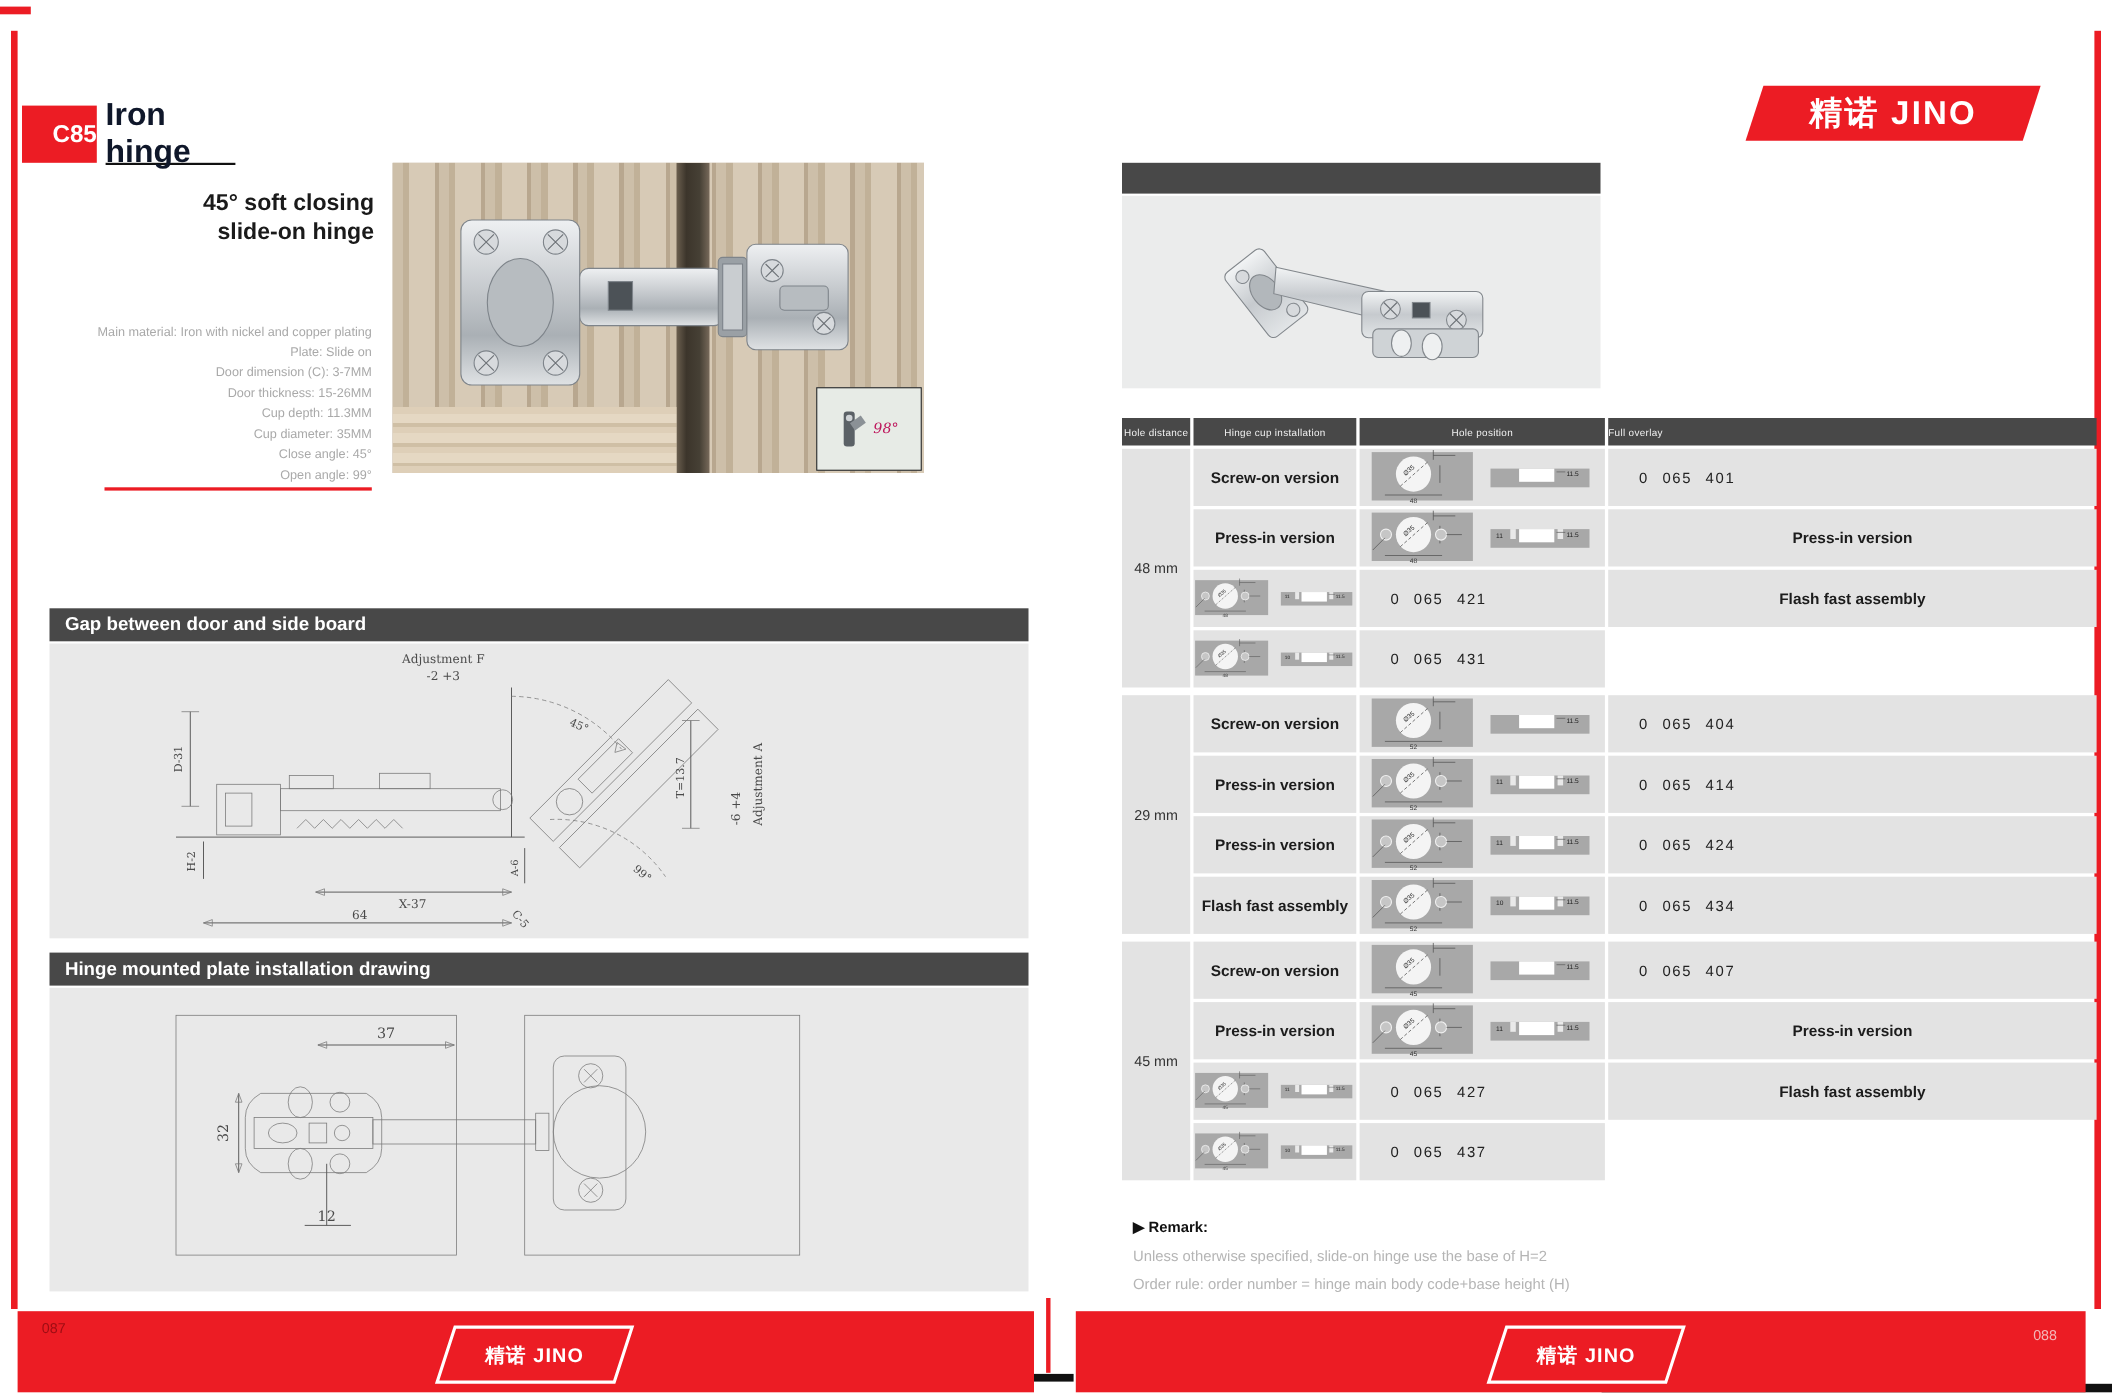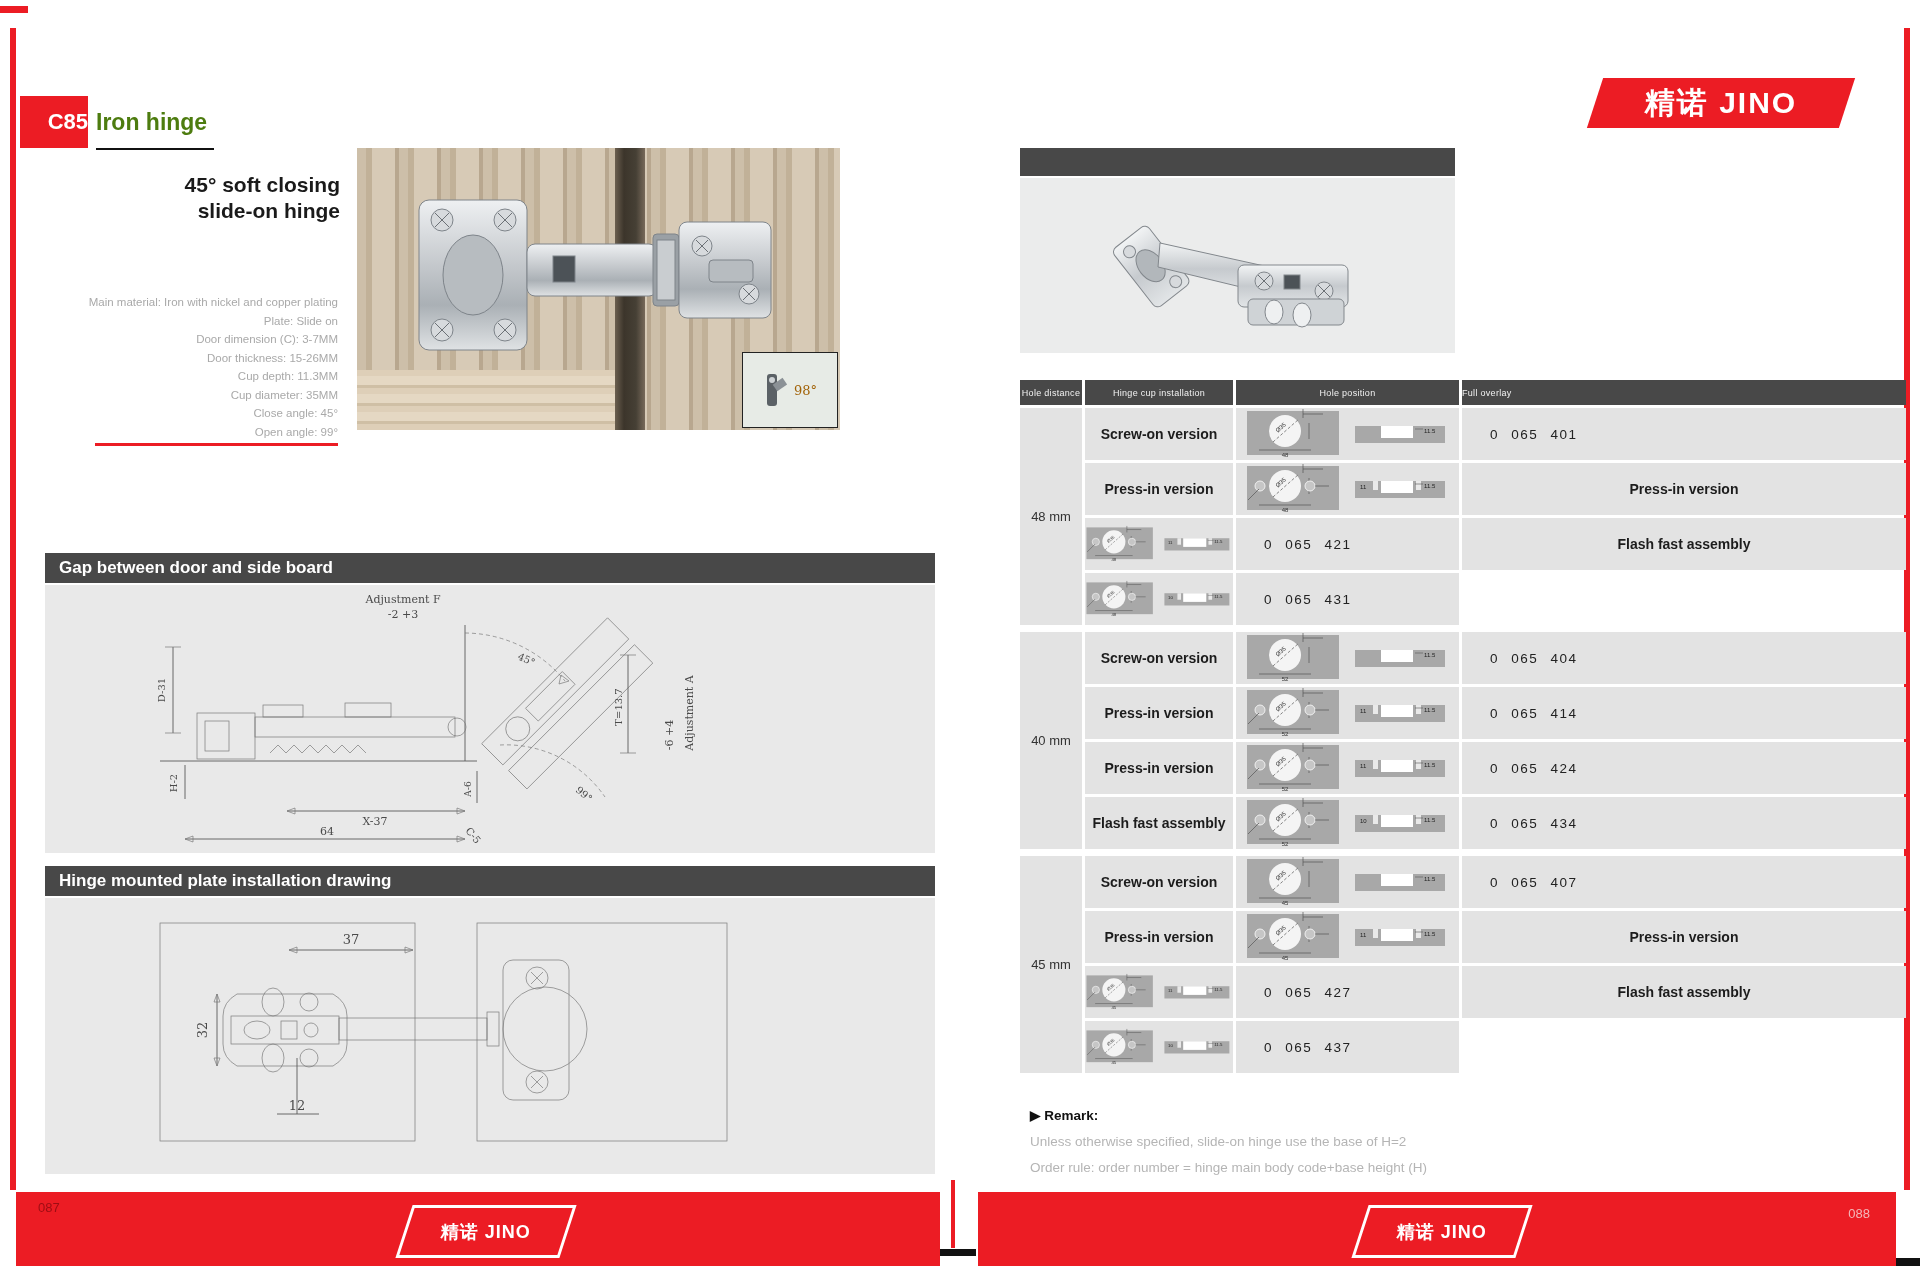--- a/index.html
+++ b/index.html
@@ -9,40 +9,40 @@
 
   
   .edge-line{background:#ec1c24;}
   .corner-mark{background:#ec1c24;}
   .black-strip{background:#111;}
 
   
   .code-box{left:20px;top:96px;width:68px;height:52px;background:#ec1c24;color:#fff;
             font-size:22px;font-weight:bold;display:flex;align-items:center;justify-content:flex-end;}
   .cat-title{left:96px;top:96px;width:118px;height:52px;border-bottom:2.5px solid #111;
-             display:flex;align-items:center;font-size:23px;font-weight:bold;color:#4d7c0f;}
+             display:flex;align-items:center;font-size:29px;font-weight:bold;color:#0f172a;}
 
   .prod-title{left:60px;top:172px;width:280px;text-align:right;font-size:21px;font-weight:bold;
               color:#1a1a1a;line-height:26px;}
   .spec-block{left:20px;top:293px;width:318px;text-align:right;font-size:11.5px;color:#a9a9a9;
               line-height:18.5px;}
   .spec-underline{left:95px;top:443px;width:243px;height:3px;background:#ec1c24;}
 
   
   .photo-main{left:357px;top:148px;width:483px;height:282px;overflow:hidden;
       background:
         repeating-linear-gradient(90deg,#cdbfa9 0 9px,#c1b198 9px 15px,#d7cab6 15px 38px,#b8a78f 38px 42px),
         #cdbfa9;}
   .photo-main .plank-gap{position:absolute;left:258px;top:0;width:30px;height:282px;
         background:linear-gradient(90deg,#6b5f4f,#3c352b 30%,#464035 70%,#77695a);}
   .photo-main .shelf{position:absolute;left:0;top:222px;width:258px;height:60px;
         background:repeating-linear-gradient(0deg,#decfb8 0 6px,#cfbfa5 6px 9px,#e5d8c3 9px 18px);}
   .inset-box{position:absolute;left:385px;top:204px;width:94px;height:74px;background:#e7ebe6;
         border:1.5px solid #222;display:flex;align-items:center;justify-content:center;gap:5px;}
-  .inset-box .deg{font-size:13px;color:#a16207;font-family:"DejaVu Serif",serif;}
+  .inset-box .deg{font-size:13px;color:#be185d;font-family:"DejaVu Serif",serif;font-style:italic;}
 
   
   .sec-bar{left:45px;width:890px;height:30px;background:#484848;color:#fff;display:flex;
            align-items:center;padding-left:14px;box-sizing:border-box;font-size:17px;font-weight:bold;}
   .sec-panel{left:45px;width:890px;background:#e9e9e9;}
 
   
   .logo-top{left:1595px;top:78px;width:252px;height:50px;background:#ec1c24;
             transform:skewX(-18deg);display:flex;align-items:center;justify-content:center;}
   .logo-top span{transform:skewX(18deg);color:#fff;font-size:30px;font-weight:bold;letter-spacing:2px;}
@@ -399,21 +399,21 @@
             <rect x="128" y="17" width="5" height="9" fill="#e9e9e9"></rect>
             <rect x="171" y="17" width="5" height="9" fill="#e9e9e9"></rect>
             <text x="115" y="25" font-size="6" fill="#222">10</text>
             <line x1="170" y1="20" x2="178" y2="20" stroke="#555" stroke-width="0.6"></line>
             <text x="179" y="24" font-size="6" fill="#222">11.5</text>
           </svg>
         </div>
         <div class="cell code">0 065 431</div>
       </div>
       <div class="tbl-group">
-        <div class="cell dist">40 mm</div>
+        <div class="cell dist">29 mm</div>
         <div class="cell inst">Screw-on version</div>
         <div class="cell hole">
           <svg width="205" height="50" viewBox="0 0 205 50" xmlns="http://www.w3.org/2000/svg">
             <rect x="2" y="2" width="92" height="44" fill="#a8a8a8"></rect>
             <circle cx="40" cy="22" r="16" fill="#f4f4f4"></circle>
             <line x1="28" y1="33" x2="54" y2="10" stroke="#555" stroke-width="0.7" stroke-dasharray="3 2"></line>
             <text x="37" y="20" font-size="6" fill="#333" text-anchor="middle" transform="rotate(-40 37 20)">Ø35</text>
             <line x1="58" y1="0" x2="58" y2="9" stroke="#555" stroke-width="0.7"></line>
             <line x1="58" y1="5" x2="78" y2="5" stroke="#555" stroke-width="0.7"></line>
             <line x1="64" y1="14" x2="64" y2="30" stroke="#555" stroke-width="0.7"></line>

